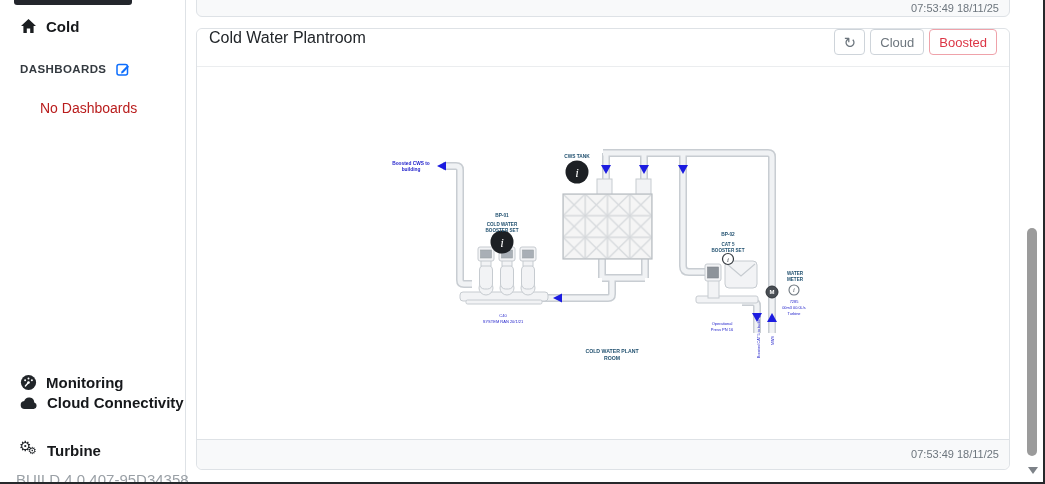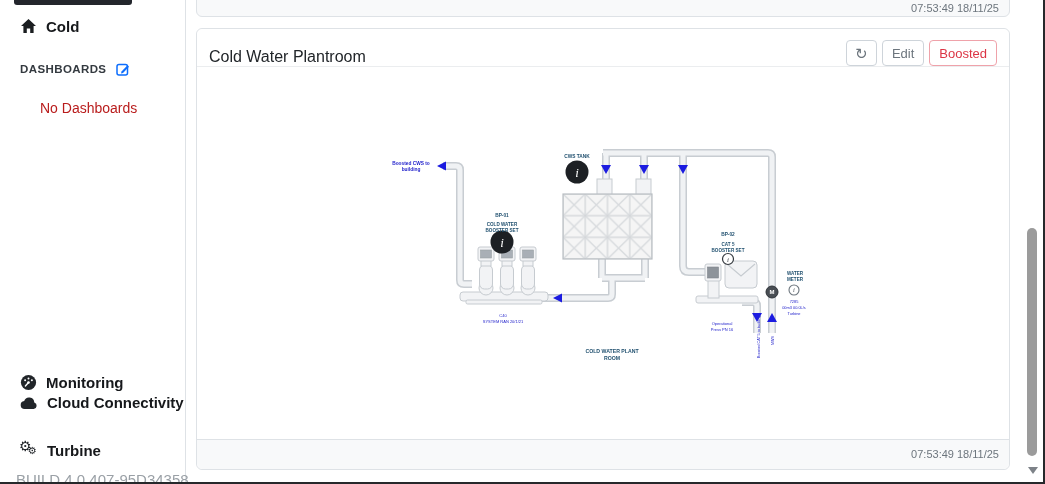--- a/index.html
+++ b/index.html
@@ -24,21 +24,21 @@
   .gear-small { position:absolute; left:8px; top:4px; font-size:10px; color:#212529; }
 
   
   .remnant { position:absolute; left:196px; top:-12px; width:814px; height:29px; background:#f8f9fa;
     border:1px solid #dee2e6; border-radius:6px; z-index:4; }
   .remnant .ts { position:absolute; right:10px; bottom:2px; font-size:11px; color:#6c757d; }
 
   
   .card { position:absolute; left:196px; top:28px; width:814px; height:442px; background:#fff;
     border:1px solid #dee2e6; border-radius:6px; z-index:4; display:flex; flex-direction:column; }
-  .card-header { height:38px; display:flex; align-items:flex-end; padding:0 12px;
+  .card-header { height:38px; display:flex; align-items:flex-start; padding:0 12px;
     border-bottom:1px solid #ebedef; border-radius:6px 6px 0 0; background:#fff; }
   .card-title { font-size:16px; color:#212529; }
   .hdr-btns { margin-left:auto; display:flex; gap:5px; }
   .btn { height:26px; border-radius:4px; background:#fff; font-size:13px; display:flex;
     align-items:center; justify-content:center; cursor:pointer; padding:0 9px;
     font-family:"Liberation Sans","DejaVu Sans",sans-serif; }
   .btn-secondary { border:1px solid #ced4da; color:#6c757d; }
   .btn-danger { border:1px solid #efa2aa; color:#dc3545; }
   .btn-refresh { width:31px; padding:0; font-size:15px; line-height:1; }
   .card-body { position:relative; flex:1; background:#fff; overflow:hidden; }
@@ -119,21 +119,21 @@
   <span class="ts">07:53:49 18/11/25</span>
 </div>
 
 <div class="card">
   <div class="card-header">
     <span class="card-title">Cold Water Plantroom</span>
     <span class="hdr-btns">
       <button class="btn btn-secondary btn-refresh">
         <span>↻</span>
       </button>
-      <button class="btn btn-secondary">Edit</button>
+      <button class="btn btn-secondary">Cloud</button>
       <button class="btn btn-danger">Boosted</button>
     </span>
   </div>
 
   <div class="card-body">
     <svg width="812" height="374" viewBox="197 66 812 374">
       <defs>
         <pattern id="tankcell" x="563" y="193" width="22.25" height="21.67" patternUnits="userSpaceOnUse">
           <rect x="0" y="0" width="22.25" height="21.67" fill="#f5f5f5" stroke="#c9cdd1" stroke-width="1"></rect>
           <path d="M1 1 L21.2 20.7 M21.2 1 L1 20.7" stroke="#d8dbde" stroke-width="1.4"></path>

